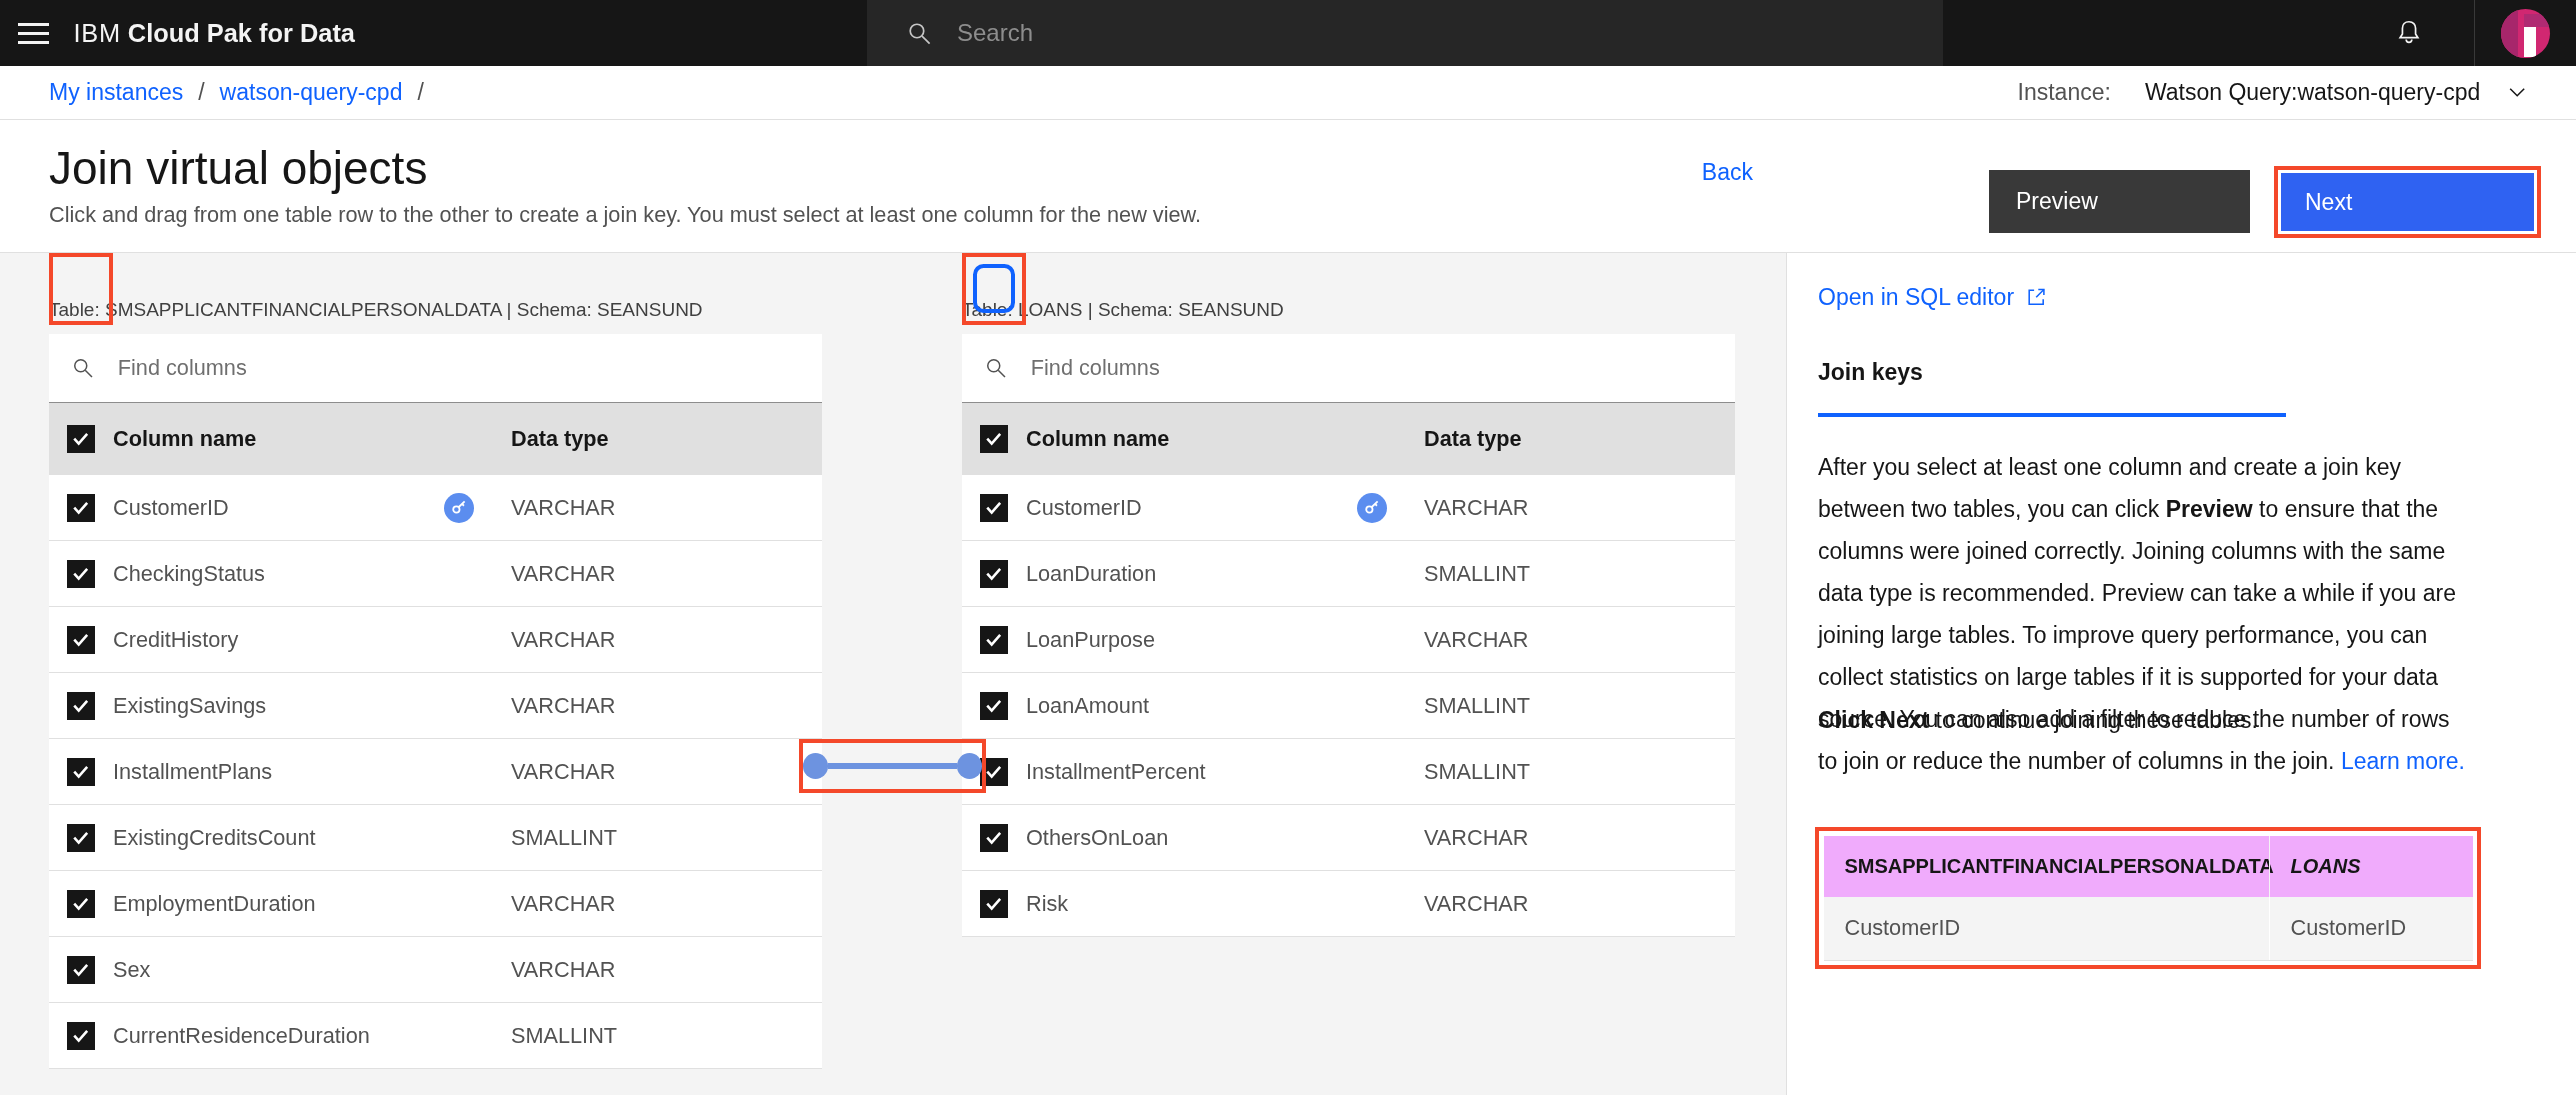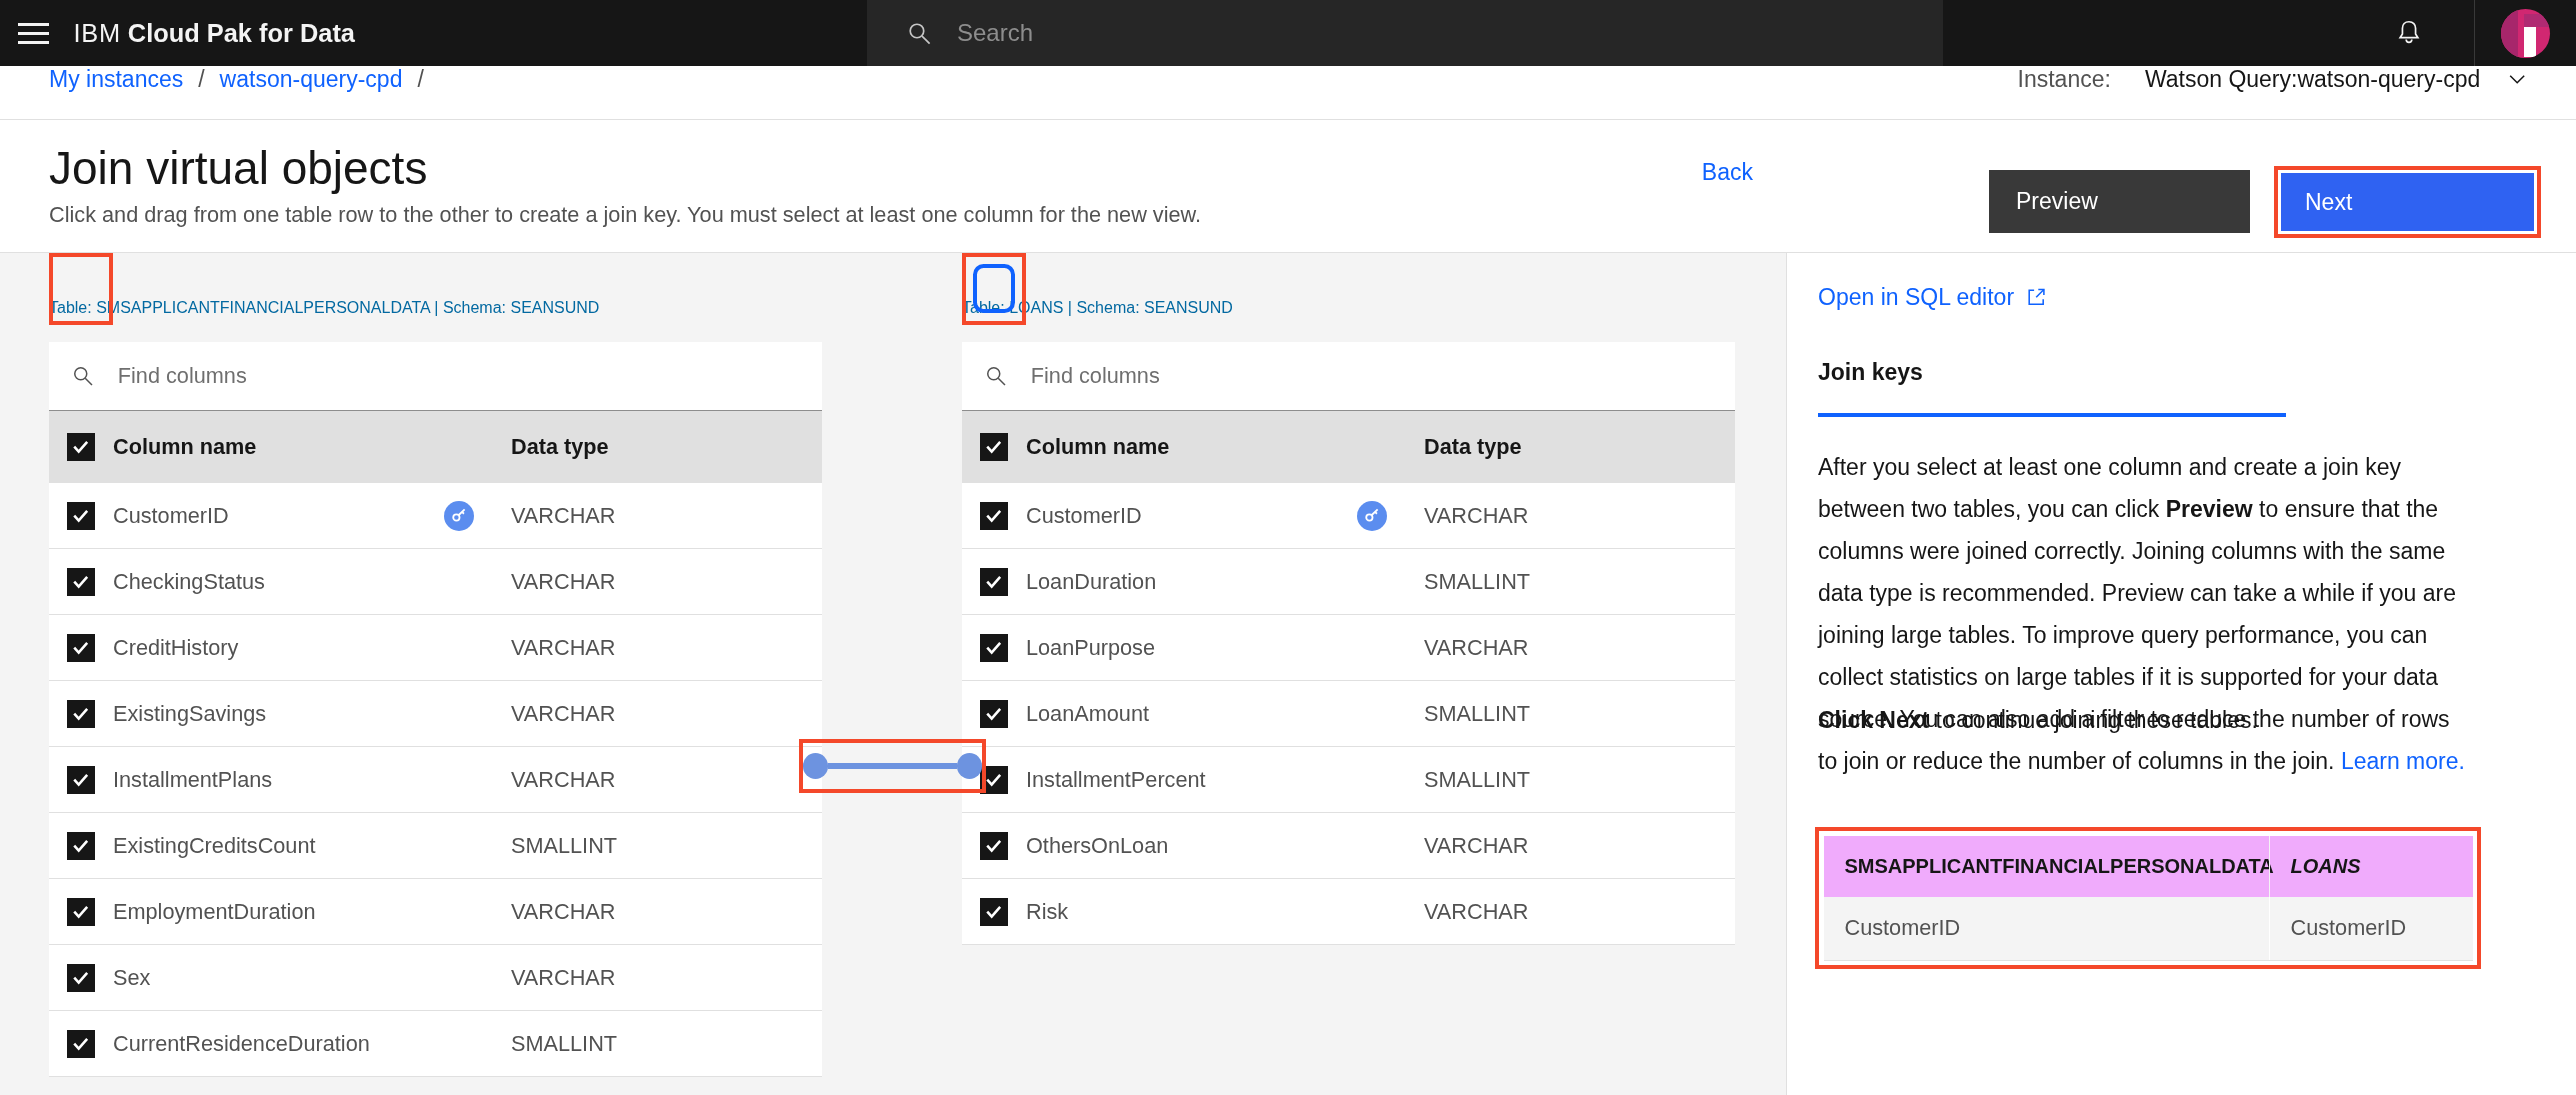--- a/index.html
+++ b/index.html
@@ -63,21 +63,21 @@
   .avatar .a1 { position:absolute; left:0; top:0; width:34%; height:100%; background:#a7266b; }
   .avatar .a2 { position:absolute; left:46%; top:12%; width:54%; height:26%; background:#b02a72; }
   .avatar .a3 { position:absolute; left:46%; top:38%; width:26%; height:62%; background:#ffffff; }
 
   
   .crumbbar {
     position: absolute; top: 66px; left: 0;
     width: 2576px; height: 54px;
     background: #ffffff;
     border-bottom: 1.5px solid #e0e0e0;
-    display: flex; align-items: flex-start;
+    display: flex; align-items: center;
   }
   .crumbs { margin-left: 49px; display: flex; align-items: center; font-size: 23px; }
   .crumbs a { color: #0f62fe; text-decoration: none; cursor: pointer; }
   .crumbs .sep { color: #525252; margin: 0 15px; }
   .instance {
     position: absolute; right: 48px; display: flex; align-items: center;
     font-size: 23px; white-space: nowrap;
   }
   .instance .lbl { color: #525252; }
   .instance .val { color: #161616; margin-left: 34px; cursor: pointer; }
@@ -136,22 +136,22 @@
     width: 790px; height: 843px;
     background: #ffffff;
     border-left: 1.5px solid #e0e0e0;
   }
 
   
   .tpanel { position: absolute; top: 0; }
   .tpanel.left  { left: 49px;   width: 773px; }
   .tpanel.right { left: 962px; width: 773px; }
   .tcaption {
-    font-size: 16px; color: #0369a1;
-    margin-top: 46px; margin-bottom: 25px;
+    font-size: 19px; color: #404040;
+    margin-top: 46px; margin-bottom: 13px;
     white-space: nowrap;
   }
   .findbar {
     height: 69px; background: #ffffff;
     display: flex; align-items: center;
     border-bottom: 1.5px solid #8d8d8d;
     cursor: text;
   }
   .findbar .f-ico { margin-left: 22.4px; margin-right: 22.4px; display: flex; }
   .findbar .f-ph { font-size: 21.7px; color: #6f6f6f; }

